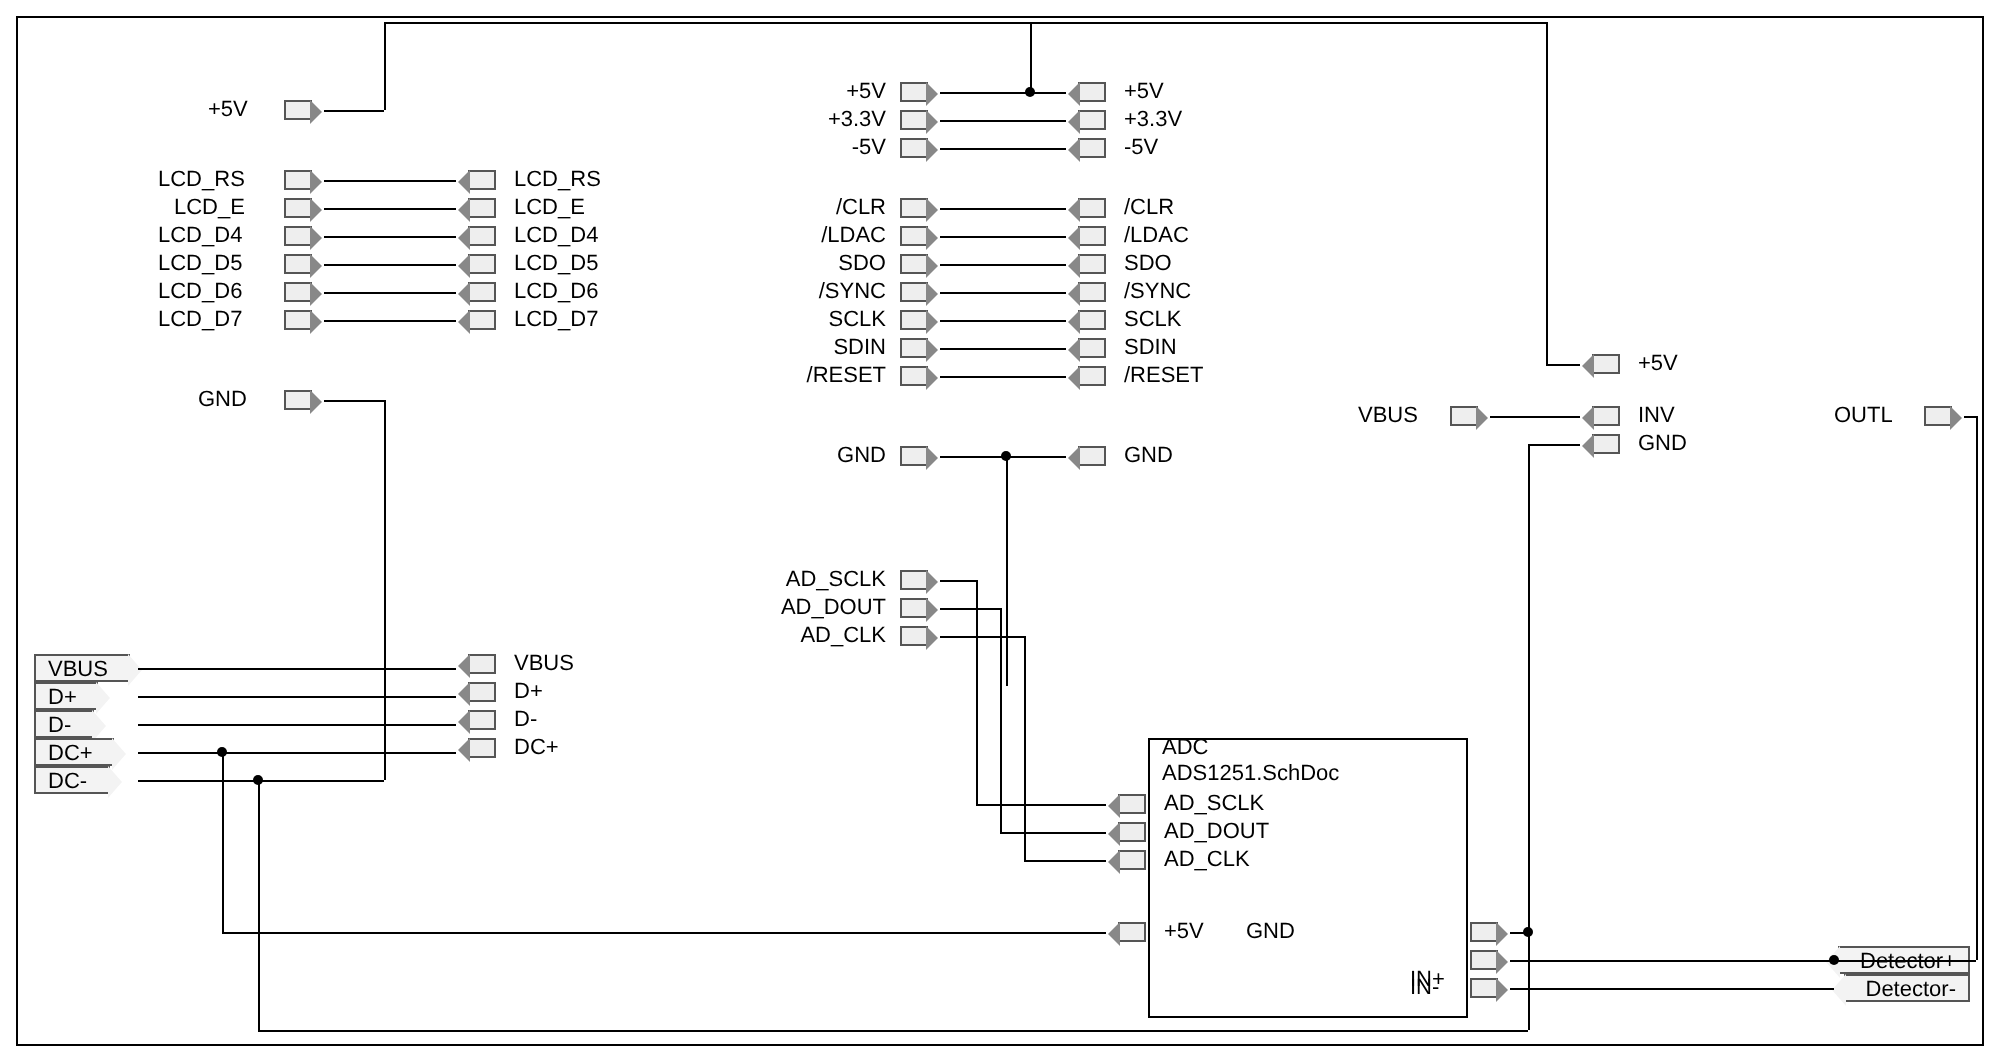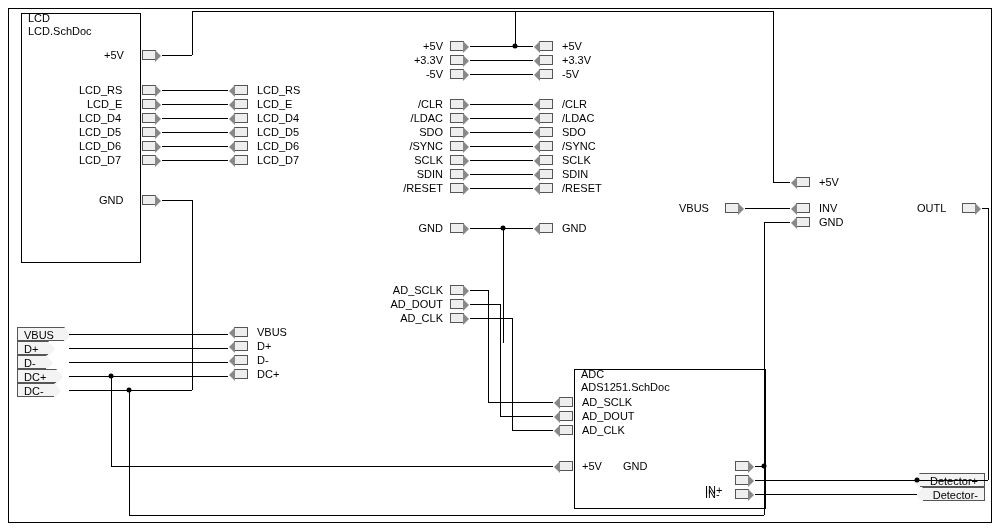--- a/index.html
+++ b/index.html
@@ -61,31 +61,25 @@
   
   .wire-h { position: absolute; height: 0; border-top: 1.5px solid #000; }
   .wire-v { position: absolute; width: 0; border-left: 1.5px solid #000; }
   .node { position: absolute; width:5px; height:5px; background:#000; border-radius:50%; transform:translate(-2.5px,-2.5px);}
 </style>
 </head>
 <body>
 
 <div class="canvas">
 
-  <div class="block" style="left:12px; top:4px; width:120px; height:250px;">
-    <div class="block-title">
-      <div>LCD</div>
-      <div class="block-subtitle">LCD.SchDoc</div>
-    </div>
-  </div>
-
-
-
-
-  <div class="block" style="left:565px; top:360px; width:192px; height:140px;">
+
+
+
+
+  <div class="block" style="left:565px; top:360px; width:160px; height:140px;">
     <div class="block-title">
       <div>ADC</div>
       <div class="block-subtitle">ADS1251.SchDoc</div>
     </div>
   </div>
 
   <div class="port-label" style="left:95px; top:40px;">+5V</div>
   <div class="port-pin right" style="left:133px; top:41px;"></div>
 
   <div class="port-label" style="left:70px; top:75px;">LCD_RS</div>

